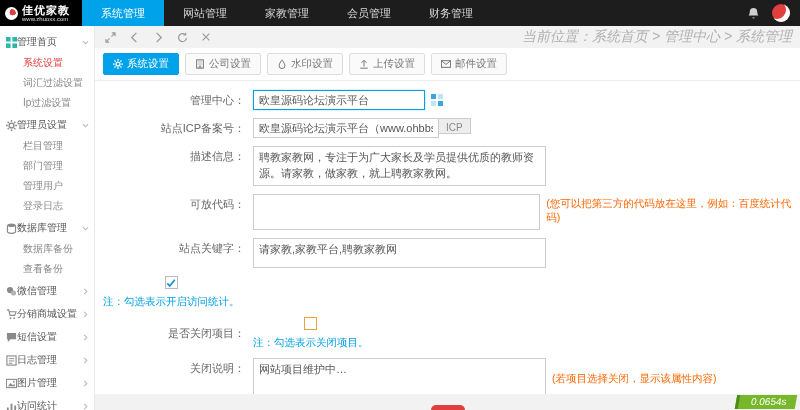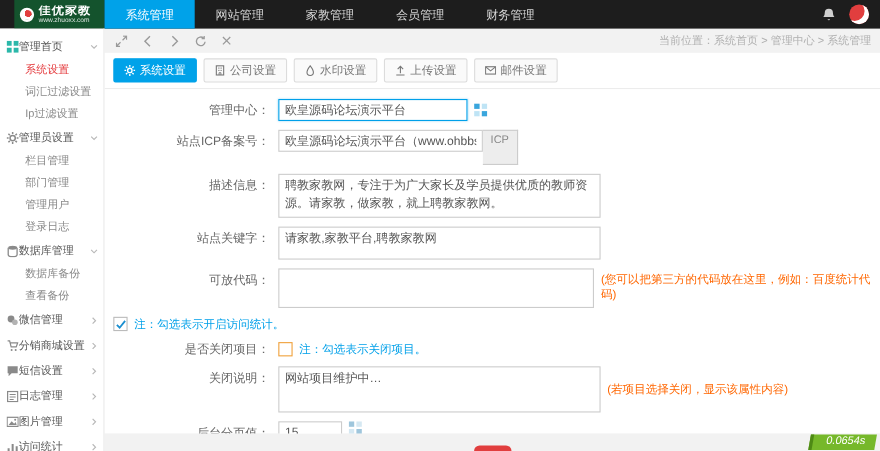--- a/index.html
+++ b/index.html
@@ -1,21 +1,21 @@
 <!DOCTYPE html>
 <html><head>
 <meta charset="utf-8">
 <style>
   * { margin:0; padding:0; box-sizing:border-box; }
   html,body { width:800px; height:410px; overflow:hidden; }
   body { font-family:"Liberation Sans","DejaVu Sans",sans-serif; background:#f2f2f2; font-size:11px; color:#555; }
 
   
   .topbar { height:26px; background:#1d1d1d; display:flex; align-items:stretch; }
-  .logo { width:82px; background:#14532d; color:#fff; display:flex; align-items:center; gap:4px; padding:0 5px; cursor:pointer;margin-left:13px; }
+  .logo { width:82px; background:#000000; color:#fff; display:flex; align-items:center; gap:4px; padding:0 5px; cursor:pointer; }
   .logo-mark { width:13px; height:13px; border:2px solid #fff; border-radius:50%; flex:0 0 auto;
                background:radial-gradient(circle at 65% 35%, #e13e3e 40%, #fff 41%); }
   .logo-text { display:flex; flex-direction:column; line-height:1; overflow:hidden; }
   .logo-title { font-size:11px; font-weight:bold; letter-spacing:1px; white-space:nowrap; }
   .logo-sub { font-size:6px; opacity:.85; white-space:nowrap; }
   .nav { display:flex;justify-content:center; }
   .nav-item { color:#d6d6d6; padding:0 19px; display:flex; align-items:center; font-size:11px; cursor:pointer; text-decoration:none; }
   .nav-item.active { background:#00a2e9; color:#fff; }
   .top-right { margin-left:auto; display:flex; align-items:center; gap:12px; padding-right:10px; }
   .bell { cursor:pointer; display:flex; }
@@ -31,43 +31,43 @@
   .side-header .slabel { flex:1; font-size:10px; white-space:nowrap; overflow:hidden; }
   .sicon { display:flex; flex:0 0 auto; }
   .chev { display:flex; flex:0 0 auto; opacity:.7; }
   .side-item { display:block; padding:3px 4px 3px 23px; font-size:10px; color:#888; cursor:pointer; text-decoration:none; white-space:nowrap; }
   .side-item.active { color:#e4393c; }
 
   
   .main { flex:1; display:flex; flex-direction:column; overflow:hidden; }
   .toolbar { height:22px; display:flex; align-items:center; padding:0 8px 0 10px; gap:13px; }
   .ticon { display:flex; cursor:pointer; }
-  .breadcrumb { margin-left:auto; color:#b0b0b0; font-size:10px; }
+  .breadcrumb { margin-left:auto; color:#b0b0b0; font-size:14px;font-style:italic; }
 
   .tabs { background:#fff; border-bottom:1px solid #ececec; padding:5px 8px; display:flex; gap:6px; }
   .tab { display:flex; align-items:center; gap:4px; font-size:10.5px; padding:3px 9px; border:1px solid #dcdcdc;
          background:#fafafa; color:#777; border-radius:2px; cursor:pointer; font-family:inherit; }
   .tab.active { background:#00a2e9; border-color:#00a2e9; color:#fff; }
   .tab-ic { display:flex; }
 
   .form { background:#fff; flex:1; padding-top:5px; display:flex; flex-direction:column; overflow:hidden; }
   .frow { display:flex; align-items:flex-start; padding:4px 0; }
   .frow.vcenter { align-items:center; }
   .flabel { width:150px; text-align:right; color:#666; font-size:11px; padding-top:3px; flex:0 0 auto; }
   .frow.vcenter .flabel { padding-top:0; }
   .fctrl { margin-left:8px; display:flex; align-items:flex-start; gap:6px; }
-  .frow.vcenter .fctrl { align-items:flex-start; }
+  .frow.vcenter .fctrl { align-items:center;flex-direction:column; }
 
   .txt { height:20px; border:1px solid #ccc; padding:0 5px; font-size:11px; width:172px; color:#555;
          font-family:inherit; outline:none; background:#fff; }
   .txt.focused { border-color:#00a0e9; box-shadow:0 0 2px rgba(0,160,233,.4); }
   .txt.small { width:58px; }
   .igroup { display:flex; }
   .igroup .txt { width:186px; }
-  .suffix { height:32px; line-height:18px; border:1px solid #ccc; border-left:none; background:#ededed;
+  .suffix { height:16px; line-height:18px; border:1px solid #ccc; border-left:none; background:#ededed;
             color:#888; padding:0 7px; font-size:10px; }
   .ta { border:1px solid #ccc; width:293px; font-size:11px; padding:3px 5px; color:#555; font-family:inherit;
         resize:none; outline:none; line-height:1.45; }
   .ta-desc { height:40px; }
   .ta-keywords { height:30px; }
   .ta-code { height:36px; }
   .ta-close { height:42px; }
   .hint { color:#f60; font-size:10.5px; }
   .hint.low { align-self:flex-end; padding-bottom:5px; }
   .hint.mid { align-self:center; }
@@ -378,31 +378,31 @@
       </div>
 
       <div class="frow">
         <label class="flabel">描述信息：</label>
         <div class="fctrl">
           <textarea class="ta ta-desc" style="">聘教家教网，专注于为广大家长及学员提供优质的教师资源。请家教，做家教，就上聘教家教网。</textarea>
         </div>
       </div>
 
       <div class="frow">
-        <label class="flabel">站点关键字：</label>
-        <div class="fctrl">
-          <textarea class="ta ta-keywords" style="">请家教,家教平台,聘教家教网</textarea>
-        </div>
-      </div>
-
-      <div class="frow">
         <label class="flabel">可放代码：</label>
         <div class="fctrl">
           <textarea class="ta ta-code" style=""></textarea>
           <span class="hint low">(您可以把第三方的代码放在这里，例如：百度统计代码)</span>
+        </div>
+      </div>
+
+      <div class="frow">
+        <label class="flabel">站点关键字：</label>
+        <div class="fctrl">
+          <textarea class="ta ta-keywords" style="">请家教,家教平台,聘教家教网</textarea>
         </div>
       </div>
 
       <div class="frow vcenter">
         <div class="fctrl">
           <span class="cb checked">
             <svg width="10" height="10" viewBox="0 0 12 12">
                 <path d="M1.5 6.5l3 3 6-7.5" fill="none" stroke="#1b8fd0" stroke-width="2"></path>
               </svg>
           </span>

